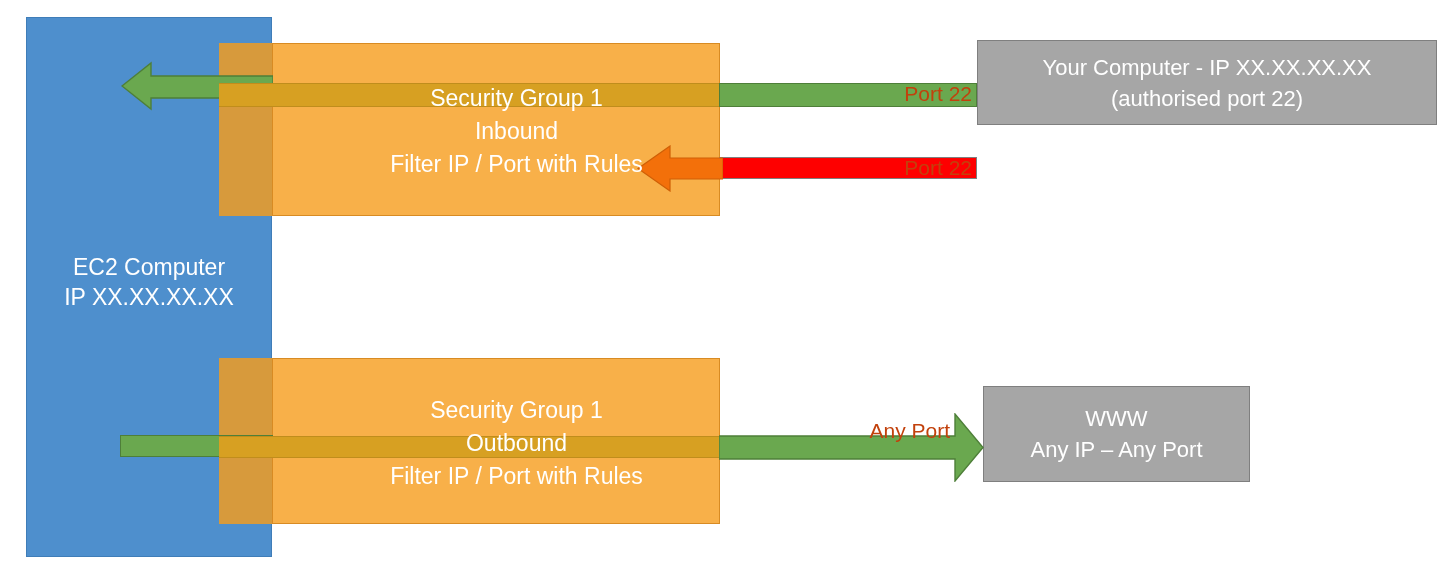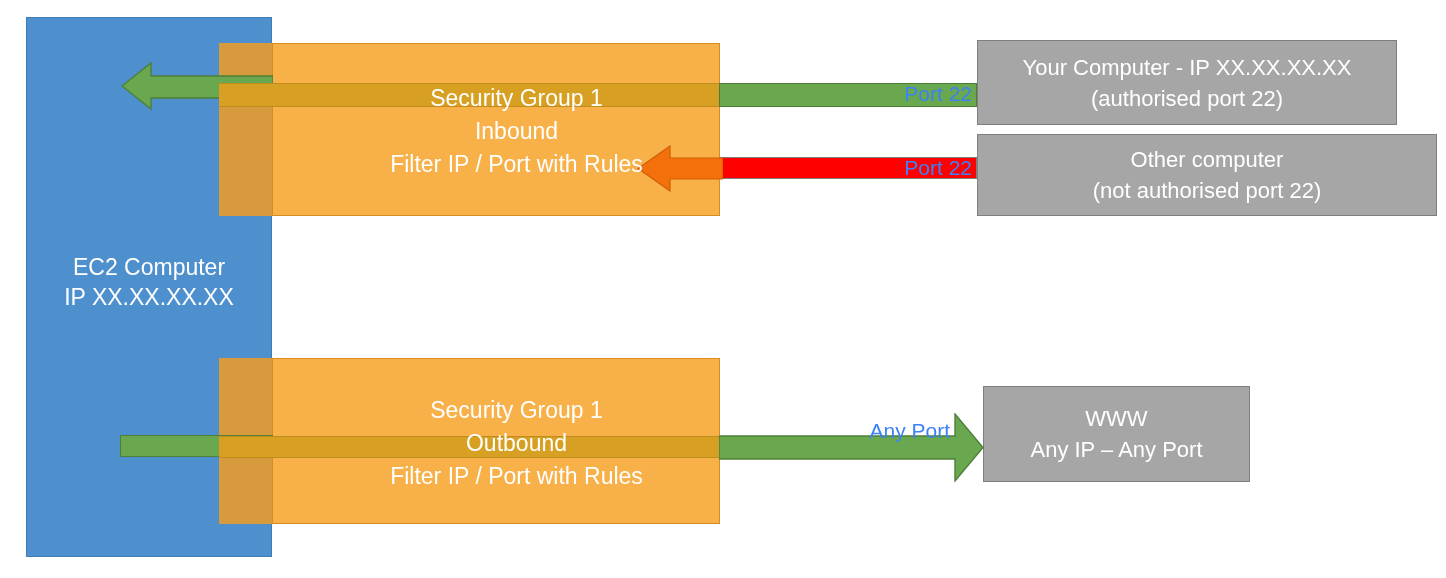--- a/index.html
+++ b/index.html
@@ -192,21 +192,21 @@
     left: 719px;
     top: 413px;
     width: 265px;
     height: 69px;
     z-index: 5;
   }
 
   
   .bar-label {
     position: absolute;
-    color: #3b82f6;
+    color: #c2410c;
     font-size: 21px;
     line-height: 22px;
     z-index: 9;
     pointer-events: none;
     text-align: right;
   }
   .label-port22-green { left: 760px; top: 83px;  width: 212px; }
   .label-port22-red   { left: 760px; top: 157px; width: 212px; }
   .label-anyport      { left: 700px; top: 420px; width: 250px; }
 
@@ -222,21 +222,21 @@
     text-align: center;
     white-space: pre-line;
     display: flex;
     align-items: center;
     justify-content: center;
     z-index: 3;
   }
   .gray-your-computer {
     left: 977px;
     top: 40px;
-    width: 420px;
+    width: 460px;
     height: 85px;
   }
   .gray-other-computer {
     left: 977px;
     top: 134px;
     width: 460px;
     height: 82px;
   }
   .gray-www {
     left: 983px;
@@ -295,19 +295,17 @@
 Inbound
 Filter IP / Port with Rules</div>
 
   <div class="sg-text sg-text-out">Security Group 1
 Outbound
 Filter IP / Port with Rules</div>
 
   <div class="gray-box gray-your-computer">Your Computer - IP XX.XX.XX.XX
 (authorised port 22)</div>
 
-  <div class="gray-box gray-other-computer">Other computer
-(not authorised port 22)</div>
 
   <div class="gray-box gray-www">WWW
 Any IP – Any Port</div>
 
 </div>
 
 </body></html>

